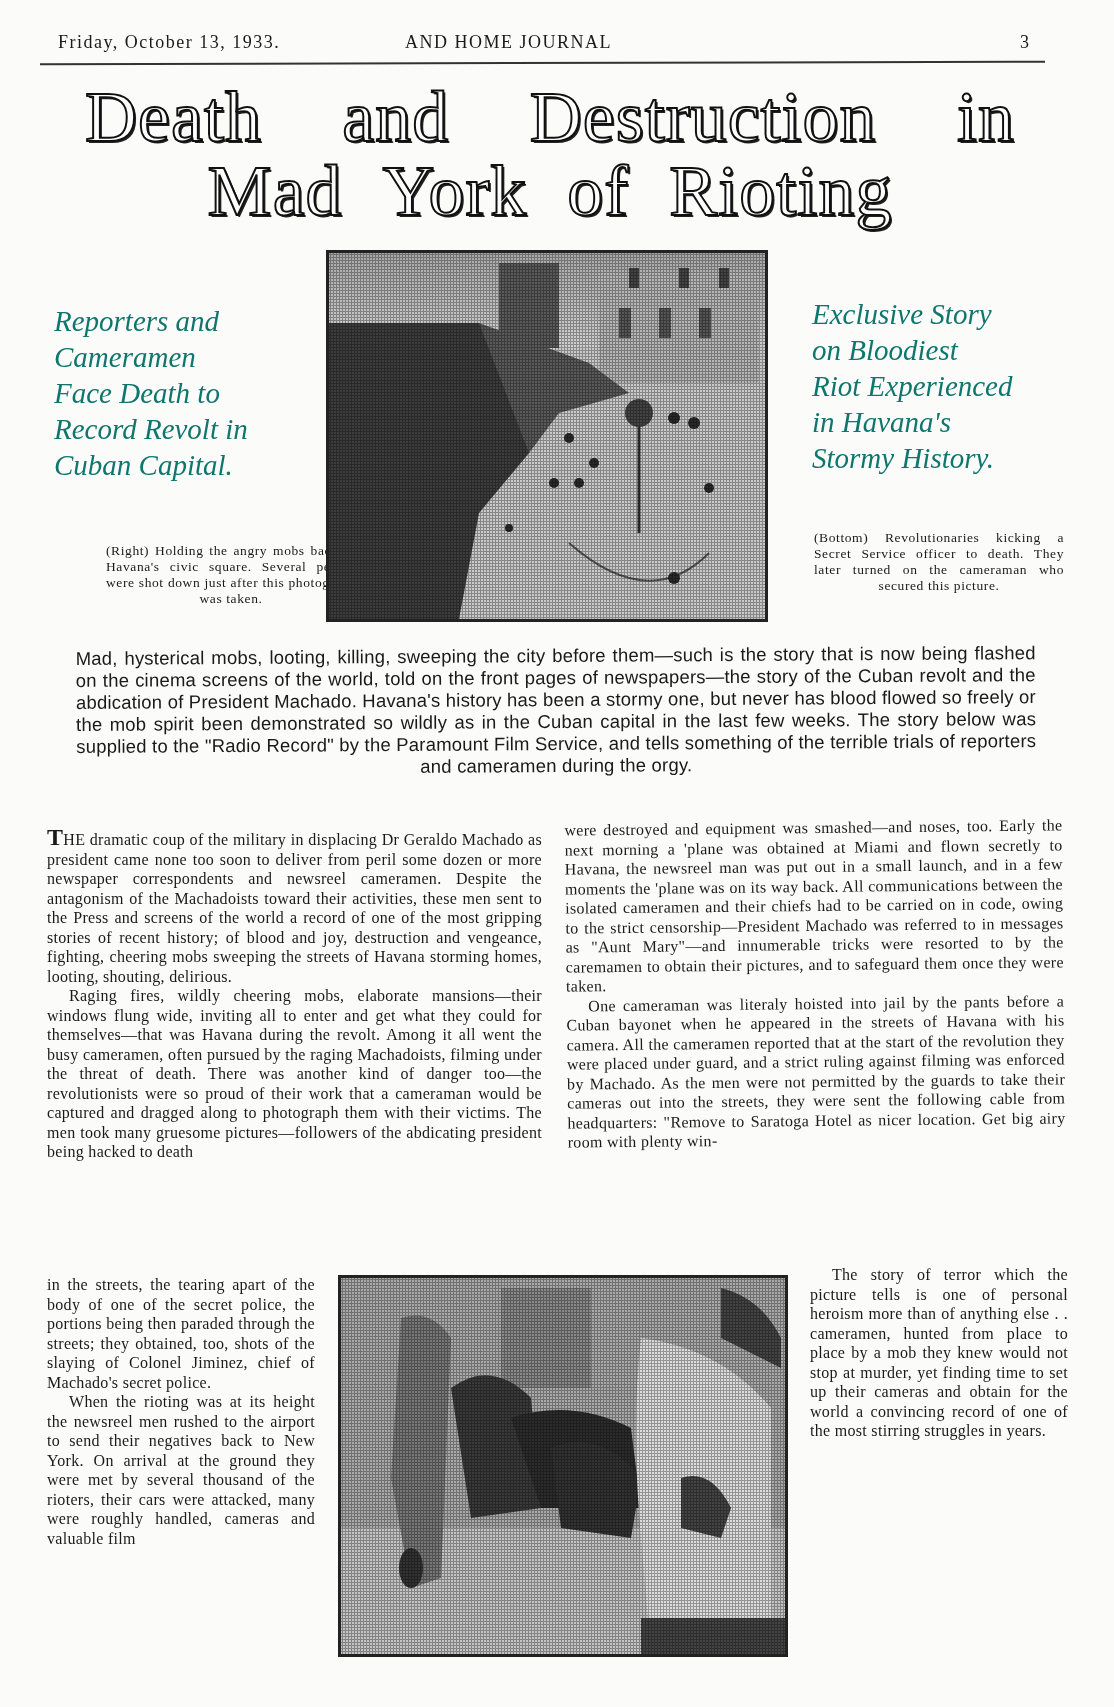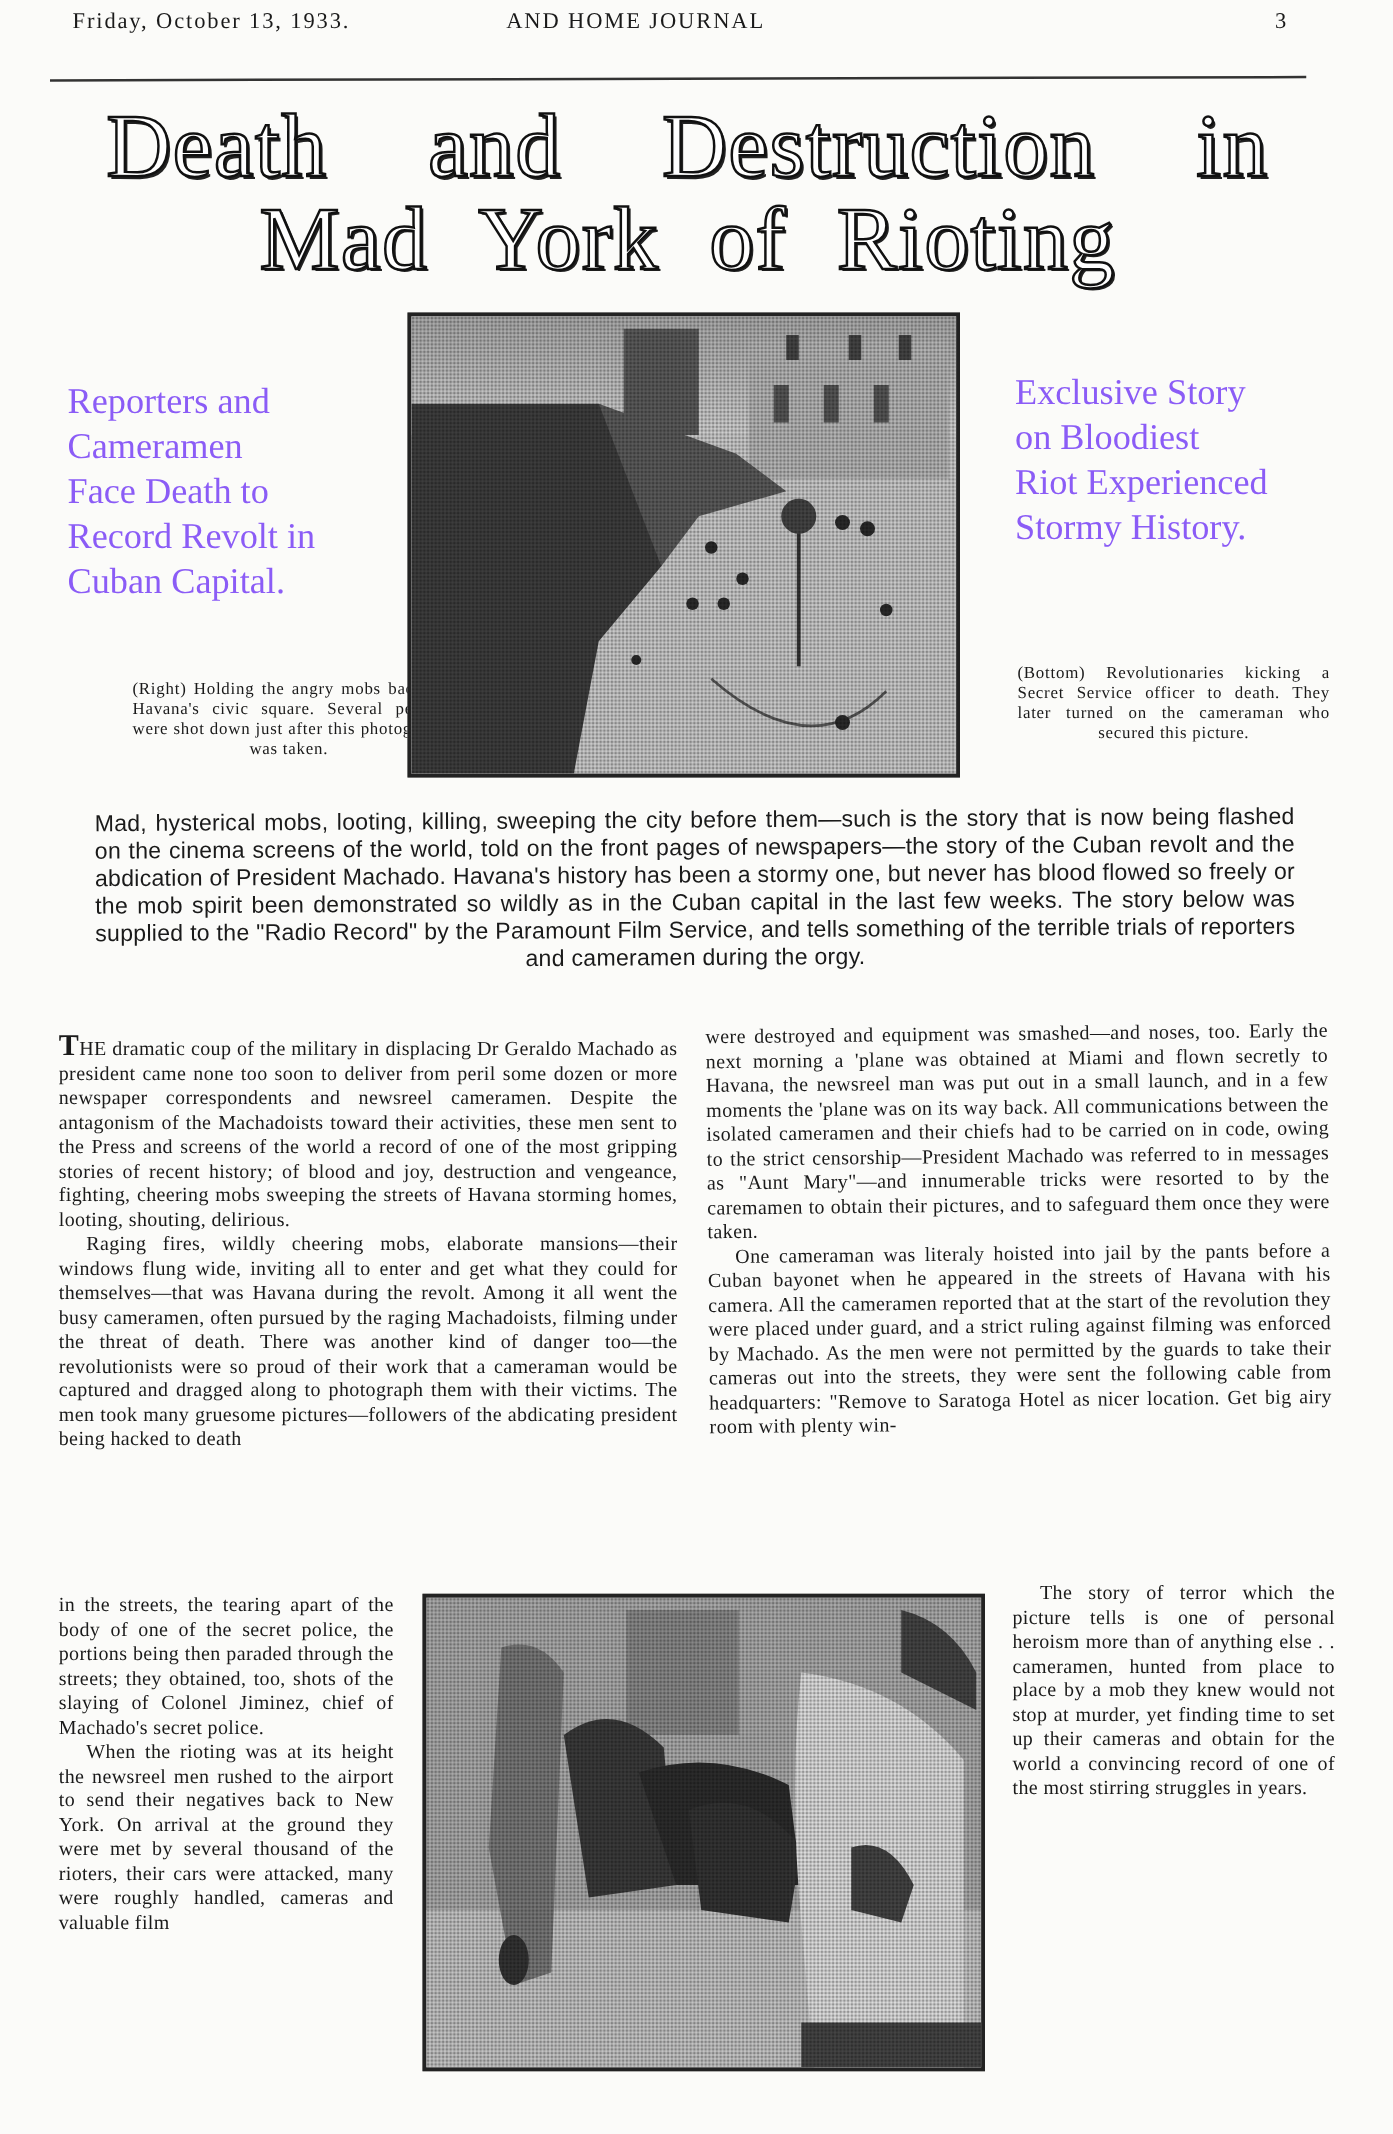--- a/index.html
+++ b/index.html
@@ -3,33 +3,33 @@
 <meta charset="utf-8">
 <style>
   html, body { margin: 0; padding: 0; }
   body {
     width: 1114px; height: 1707px; background: #fbfbf9; position: relative;
     overflow: hidden; color: #1a1a1a;
     font-family: "Liberation Serif", "DejaVu Serif", serif;
   }
   .abs { position: absolute; }
   
-  .hdr { font-family: "Liberation Serif", serif; font-size: 18px; letter-spacing: 1.5px; top: 6px; white-space: nowrap; }
+  .hdr { font-family: "Liberation Serif", serif; font-size: 18px; letter-spacing: 1.5px; top: 32px; white-space: nowrap; }
   .rule { left: 40px; width: 1005px; top: 62px; height: 0; border-top: 2px solid #333; transform: rotate(-0.15deg); }
   
   .headline {
     left: 40px; width: 1020px; top: 80px; text-align: center;
     font-family: "Liberation Serif", serif; font-size: 72px; line-height: 74px;
     color: #fff; -webkit-text-stroke: 2px #111; font-weight: 400; letter-spacing: 1px;
     text-shadow: 2px 2px 0 #222;
   }
   .headline .l1 { display: flex; justify-content: space-between; padding: 0 45px 0 45px; }
   .headline .l2 { display: flex; justify-content: center; gap: 40px; }
   
-  .sidehead { font-size: 29px; line-height: 36px; font-weight: 500; color: #8b5cf6; }
+  .sidehead { font-size: 29px; line-height: 36px; font-weight: 500; color: #0f766e; font-style: italic; }
   .caption { font-size: 13.5px; line-height: 16px; text-align: justify; text-align-last: center; letter-spacing: 0.6px; }
   
   .photo {
     border: 3px solid #222; box-sizing: border-box; overflow: hidden;
     background-color: #8a8a8a;
   }
   .photo .halftone {
     position: absolute; inset: 0;
     background-image: radial-gradient(circle, rgba(0,0,0,0.55) 1px, transparent 1.3px);
     background-size: 3px 3px; opacity: 0.6;
@@ -113,20 +113,21 @@
         <circle cx="180" cy="275" r="4"></circle>
     </g>
   </svg>
   <div class="halftone"></div>
 </div>
 
 <div class="abs sidehead" style="left:812px; top:296px; width:280px;">
   <div>Exclusive Story</div>
   <div>on Bloodiest</div>
   <div>Riot Experienced</div>
+  <div>in Havana's</div>
   <div>Stormy History.</div>
 </div>
 <div class="abs caption" style="left:814px; top:530px; width:250px;">(Bottom) Revolutionaries kicking a Secret Service officer to death. They later turned on the cameraman who secured this picture.</div>
 
 <div class="abs intro">Mad, hysterical mobs, looting, killing, sweeping the city before them—such is the story that is now being flashed on the cinema screens of the world, told on the front pages of newspapers—the story of the Cuban revolt and the abdication of President Machado. Havana's history has been a stormy one, but never has blood flowed so freely or the mob spirit been demonstrated so wildly as in the Cuban capital in the last few weeks. The story below was supplied to the "Radio Record" by the Paramount Film Service, and tells something of the terrible trials of reporters and cameramen during the orgy.</div>
 
 <div class="abs col" style="left:47px; top:828px; width:495px;">
   <p class="first"><span class="dropcap">T</span><span>HE dramatic coup of the military in displacing Dr Geraldo Machado as president came none too soon to deliver from peril some dozen or more newspaper correspondents and newsreel cameramen. Despite the antagonism of the Machadoists toward their activities, these men sent to the Press and screens of the world a record of one of the most gripping stories of recent history; of blood and joy, destruction and vengeance, fighting, cheering mobs sweeping the streets of Havana storming homes, looting, shouting, delirious.</span></p>
   <p>Raging fires, wildly cheering mobs, elaborate mansions—their windows flung wide, inviting all to enter and get what they could for themselves—that was Havana during the revolt. Among it all went the busy cameramen, often pursued by the raging Machadoists, filming under the threat of death. There was another kind of danger too—the revolutionists were so proud of their work that a cameraman would be captured and dragged along to photograph them with their victims. The men took many gruesome pictures—followers of the abdicating president being hacked to death</p>
 </div>

